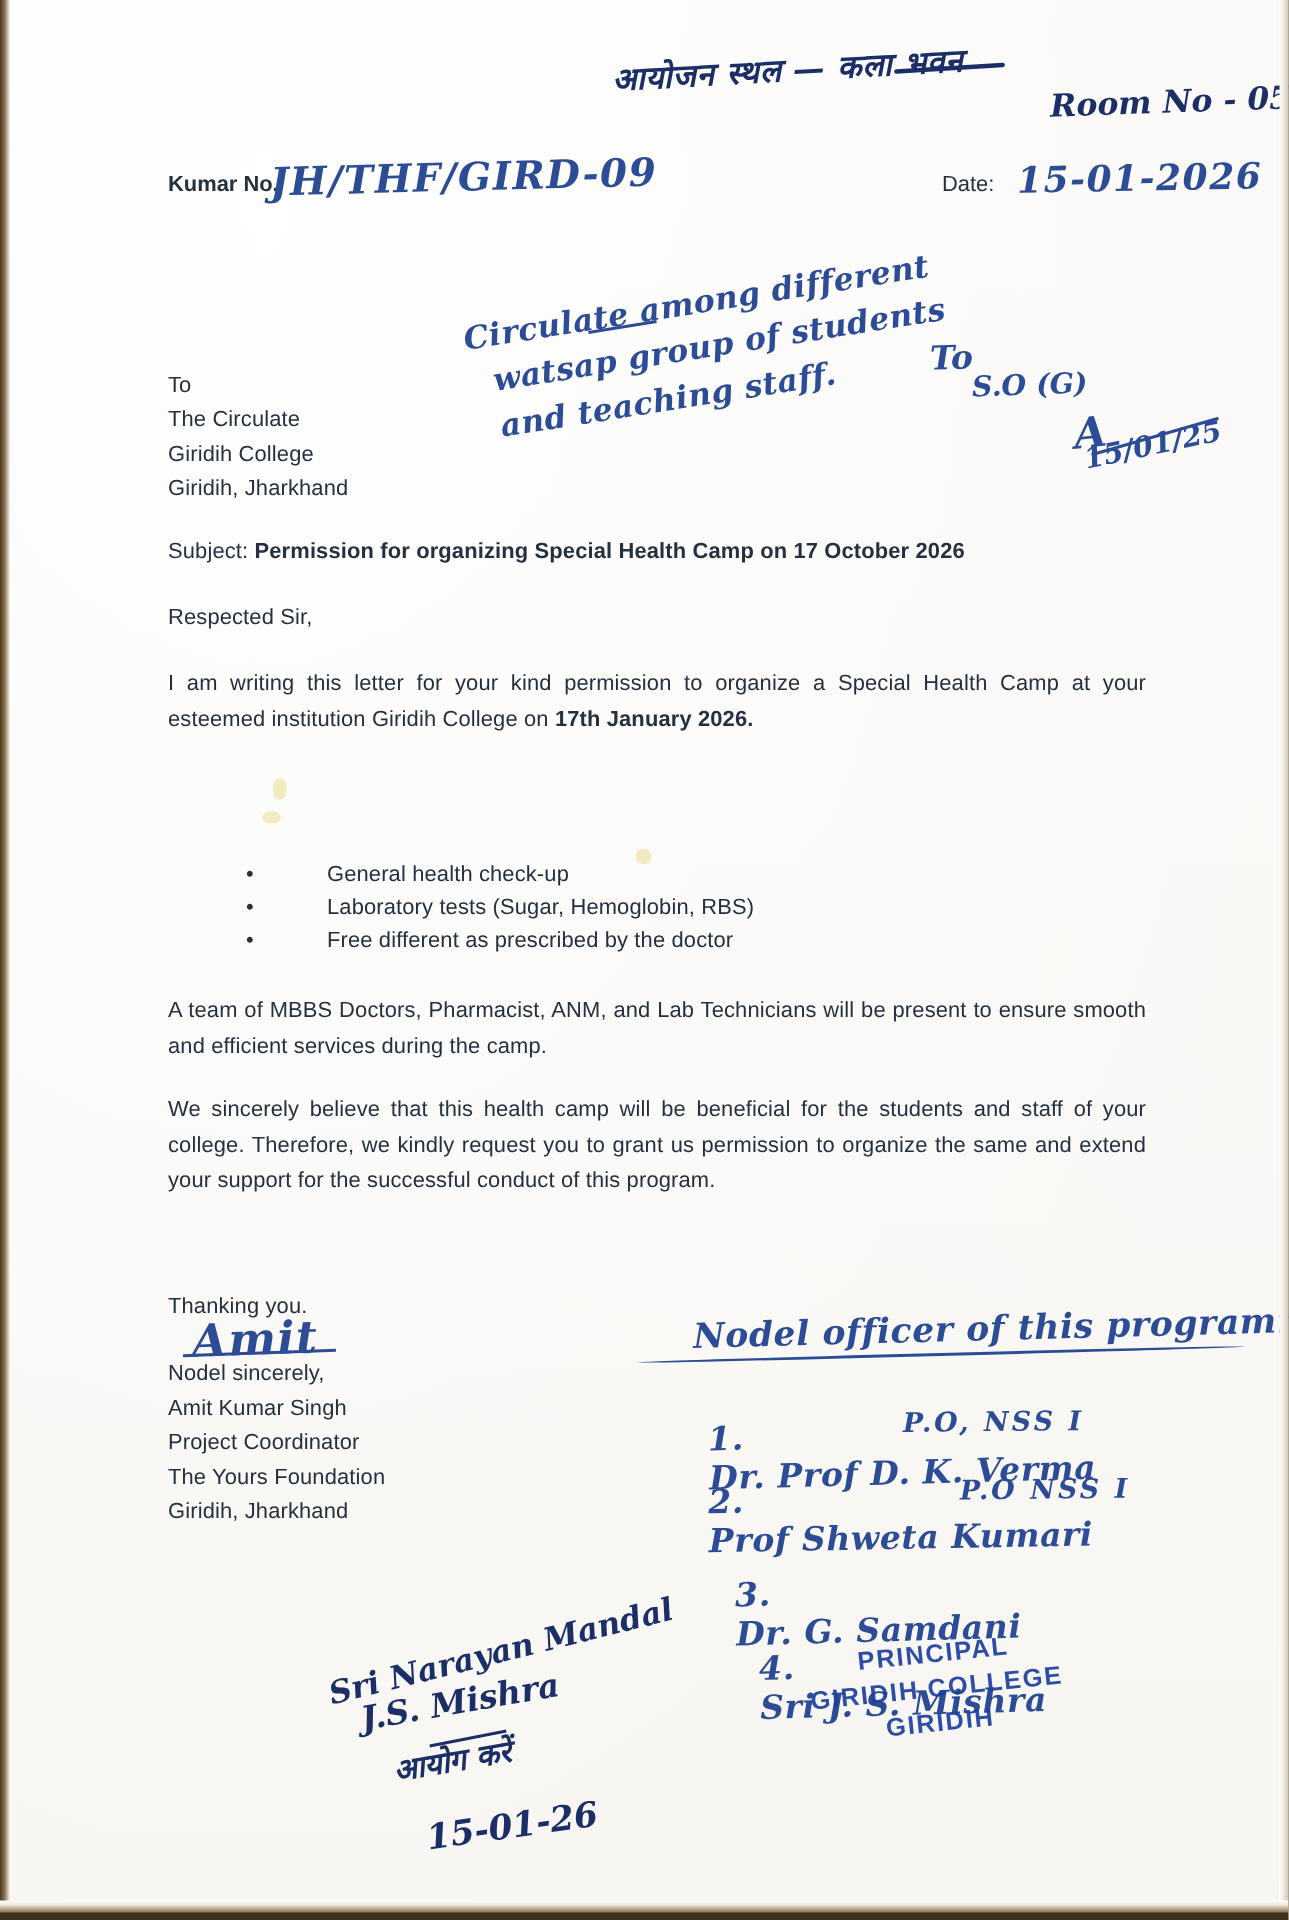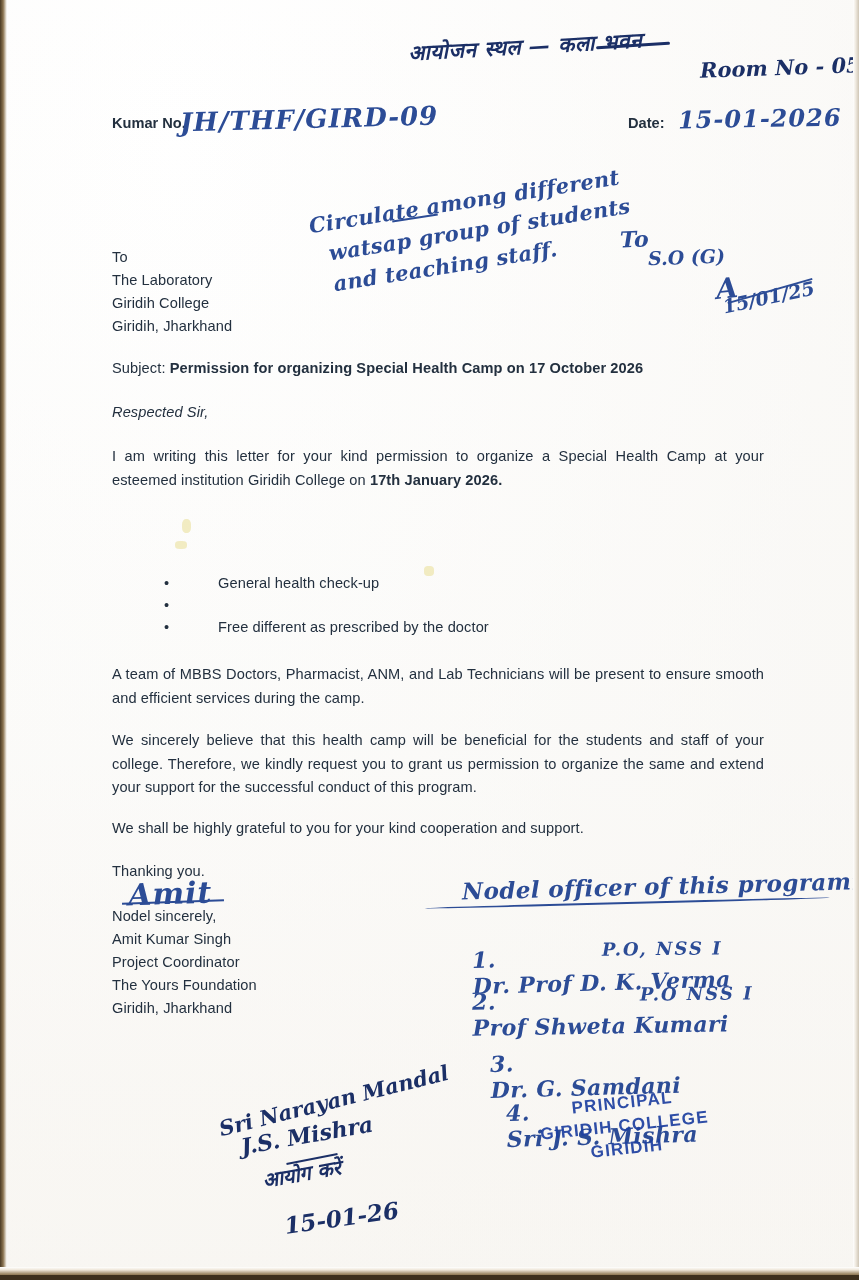--- a/index.html
+++ b/index.html
@@ -81,39 +81,39 @@
   .letterno-label {
     position: absolute;
     left: 0; top: 3px;
     font-weight: bold;
     font-size: 14.6px;
     color: #23303f;
   }
   .date-label {
     position: absolute;
     left: 516px; top: 3px;
-    font-weight: bold;
+    font-weight: normal;
     font-size: 14.6px;
     color: #23303f;
   }
 
   .address-block {
     position: absolute;
     left: 112px; top: 246px;
     line-height: 1.58;
   }
 
   .subject-line {
     position: absolute;
     left: 112px; top: 357px;
     width: 680px;
   }
   .salutation {
     position: absolute;
-    left: 112px; top: 401px; font-style: italic;
+    left: 112px; top: 401px;
   }
 
   .para {
     position: absolute;
     left: 112px;
     width: 652px;
     text-align: justify;
   }
   .para-1 { top: 445px; }
   .para-2 { top: 510px; }
@@ -380,21 +380,21 @@
     <div class="hw-circ-strike"></div>
 
     <div class="ink hw-to-so">To</div>
     <div class="ink hw-so-sub">S.O (G)</div>
     <div class="ink hw-so-sign">A</div>
     <div class="ink hw-so-date">15/01/25</div>
     <div class="hw-so-stroke"></div>
 
     <div class="printed address-block">
       <div>To</div>
-      <div>The Laboratory</div>
+      <div>The Circulate</div>
       <div>Giridih College</div>
       <div>Giridih, Jharkhand</div>
     </div>
 
     <div class="printed subject-line">
       <span>Subject:</span>
       <span class="b">Permission for organizing Special Health Camp on 17 October 2026</span>
     </div>
 
     <div class="printed salutation">Respected Sir,</div>
@@ -404,30 +404,30 @@
     </div>
 
 
     <ul class="printed bullets">
       <li>
         <span class="dot">•</span>
         <span>General health check-up</span>
       </li>
       <li>
         <span class="dot">•</span>
+        <span>Laboratory tests (Sugar, Hemoglobin, RBS)</span>
       </li>
       <li>
         <span class="dot">•</span>
         <span>Free different as prescribed by the doctor</span>
       </li>
     </ul>
 
     <div class="printed para para-3">A team of MBBS Doctors, Pharmacist, ANM, and Lab Technicians will be present to ensure smooth and efficient services during the camp.</div>
     <div class="printed para para-4">We sincerely believe that this health camp will be beneficial for the students and staff of your college. Therefore, we kindly request you to grant us permission to organize the same and extend your support for the successful conduct of this program.</div>
-    <div class="printed para para-5">We shall be highly grateful to you for your kind cooperation and support.</div>
 
     <div class="printed thanking">Thanking you.</div>
     <div class="ink hw-amit">Amit</div>
     <div class="hw-amit-underline"></div>
 
     <div class="printed signoff">
       <div>Nodel sincerely,</div>
       <div>Amit Kumar Singh</div>
       <div>Project Coordinator</div>
       <div>The Yours Foundation</div>

